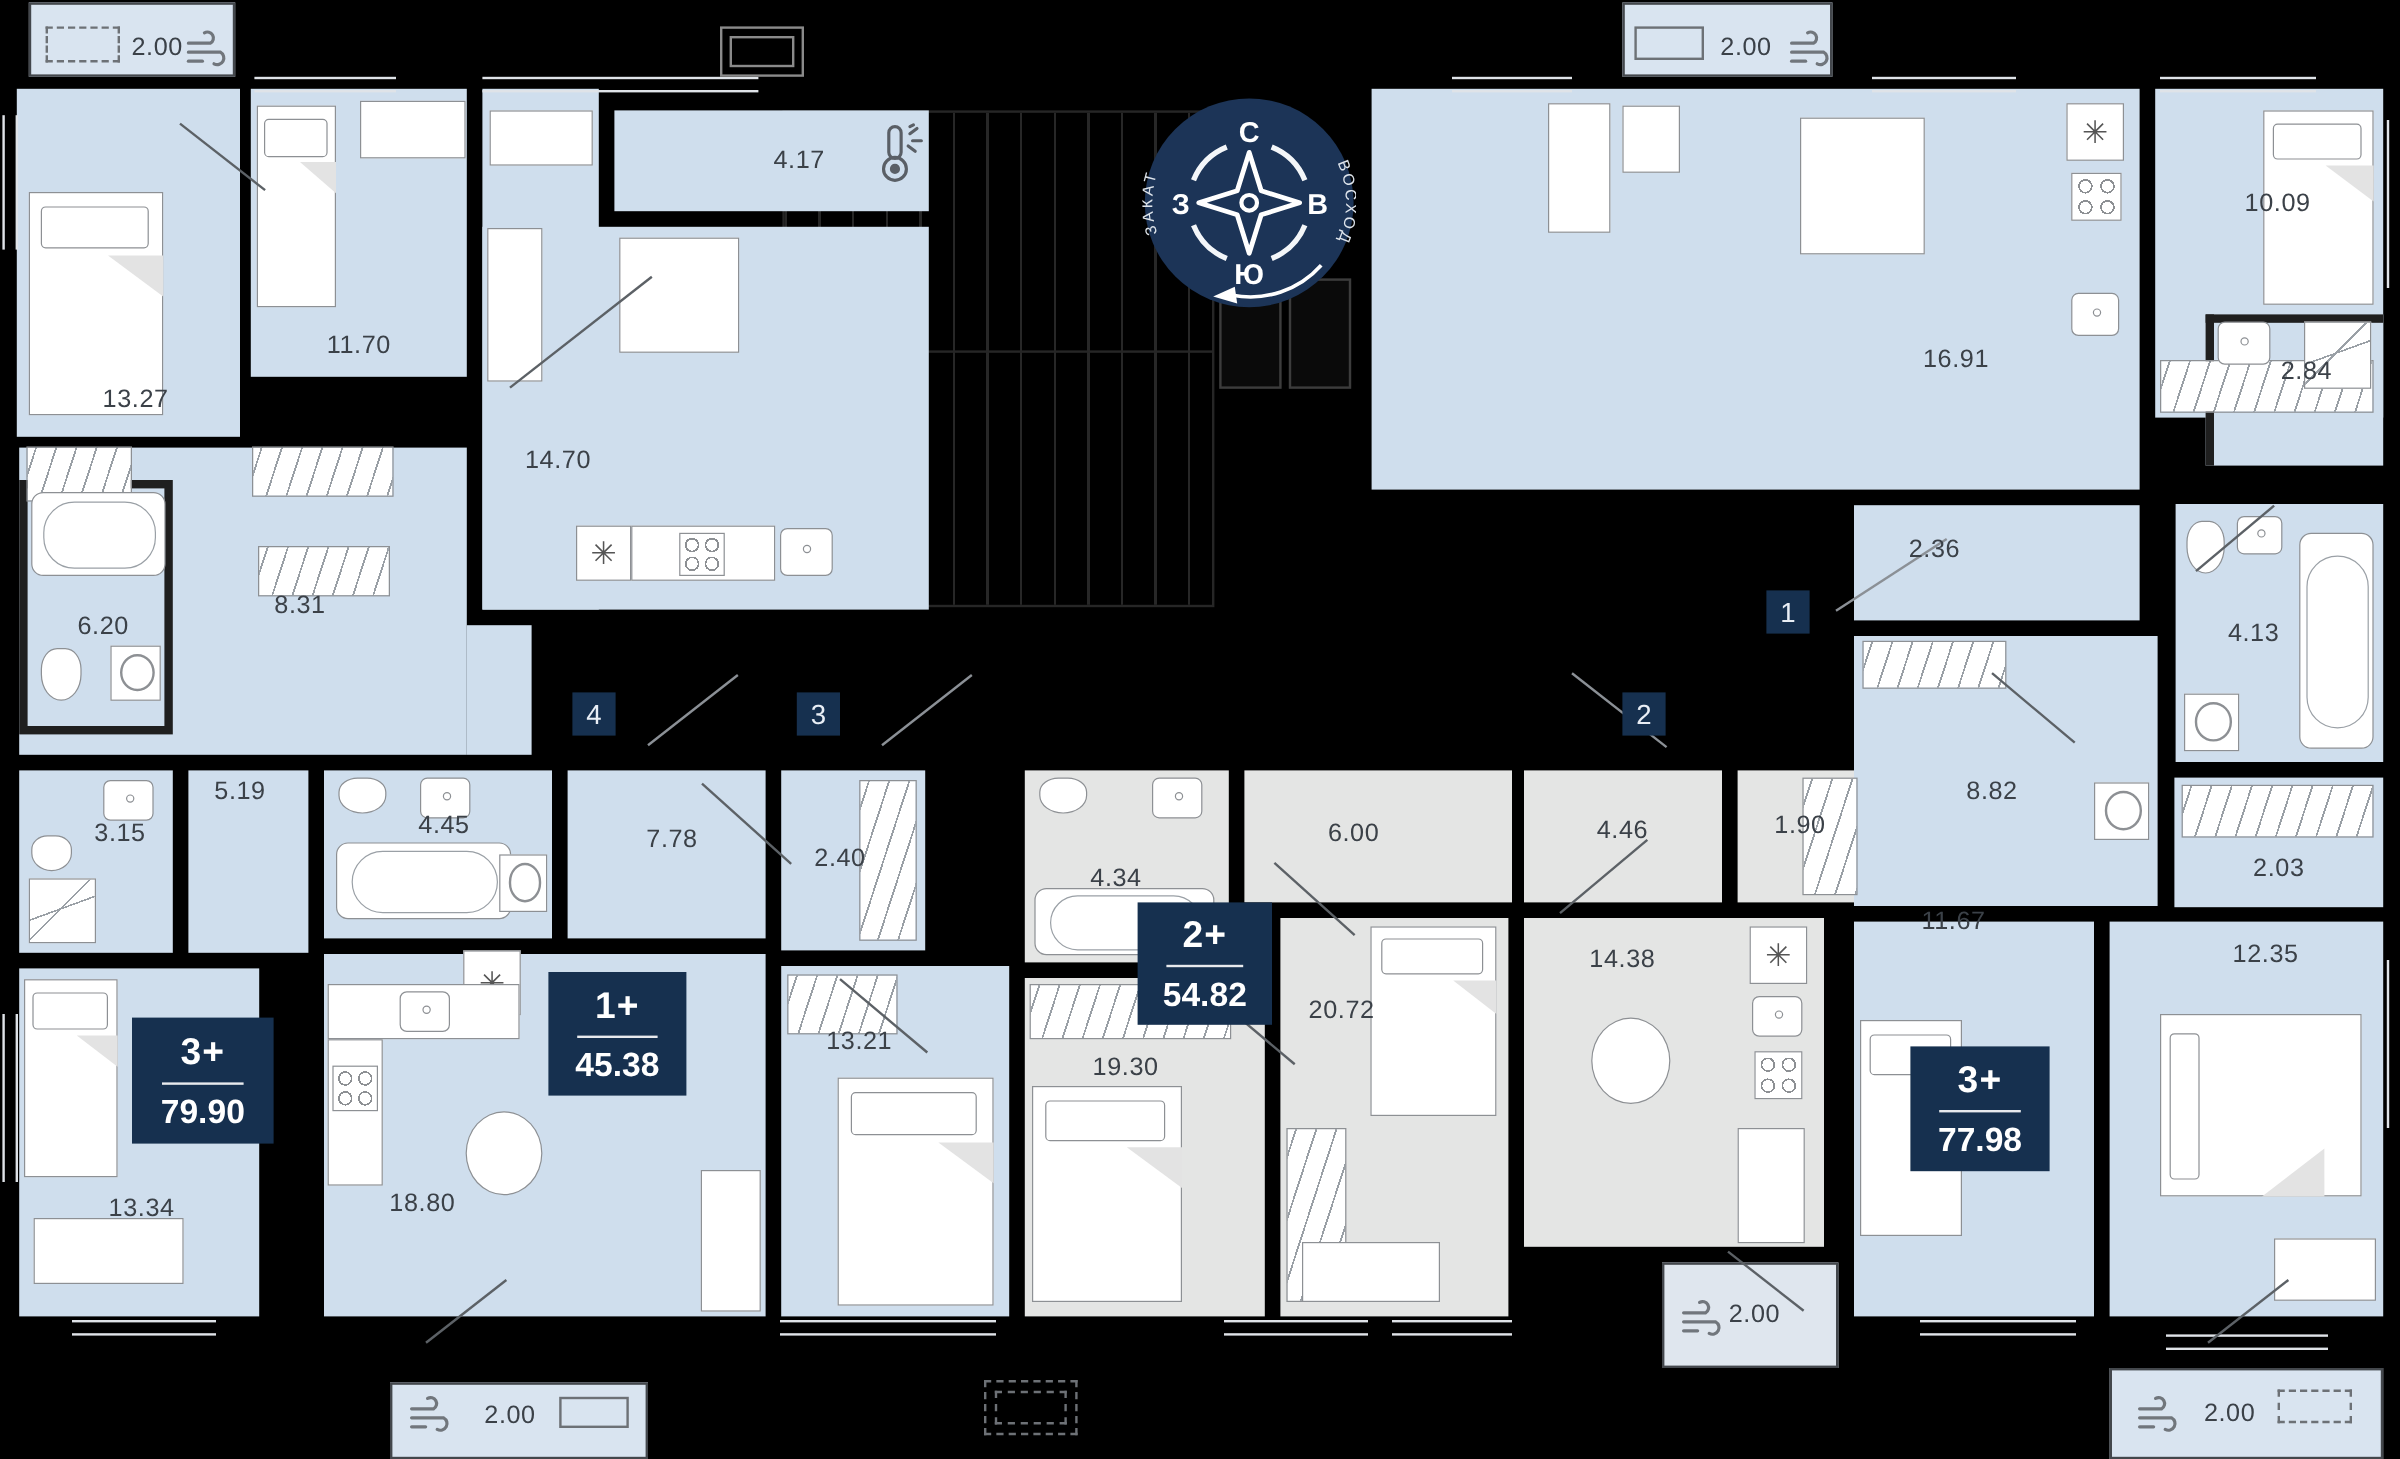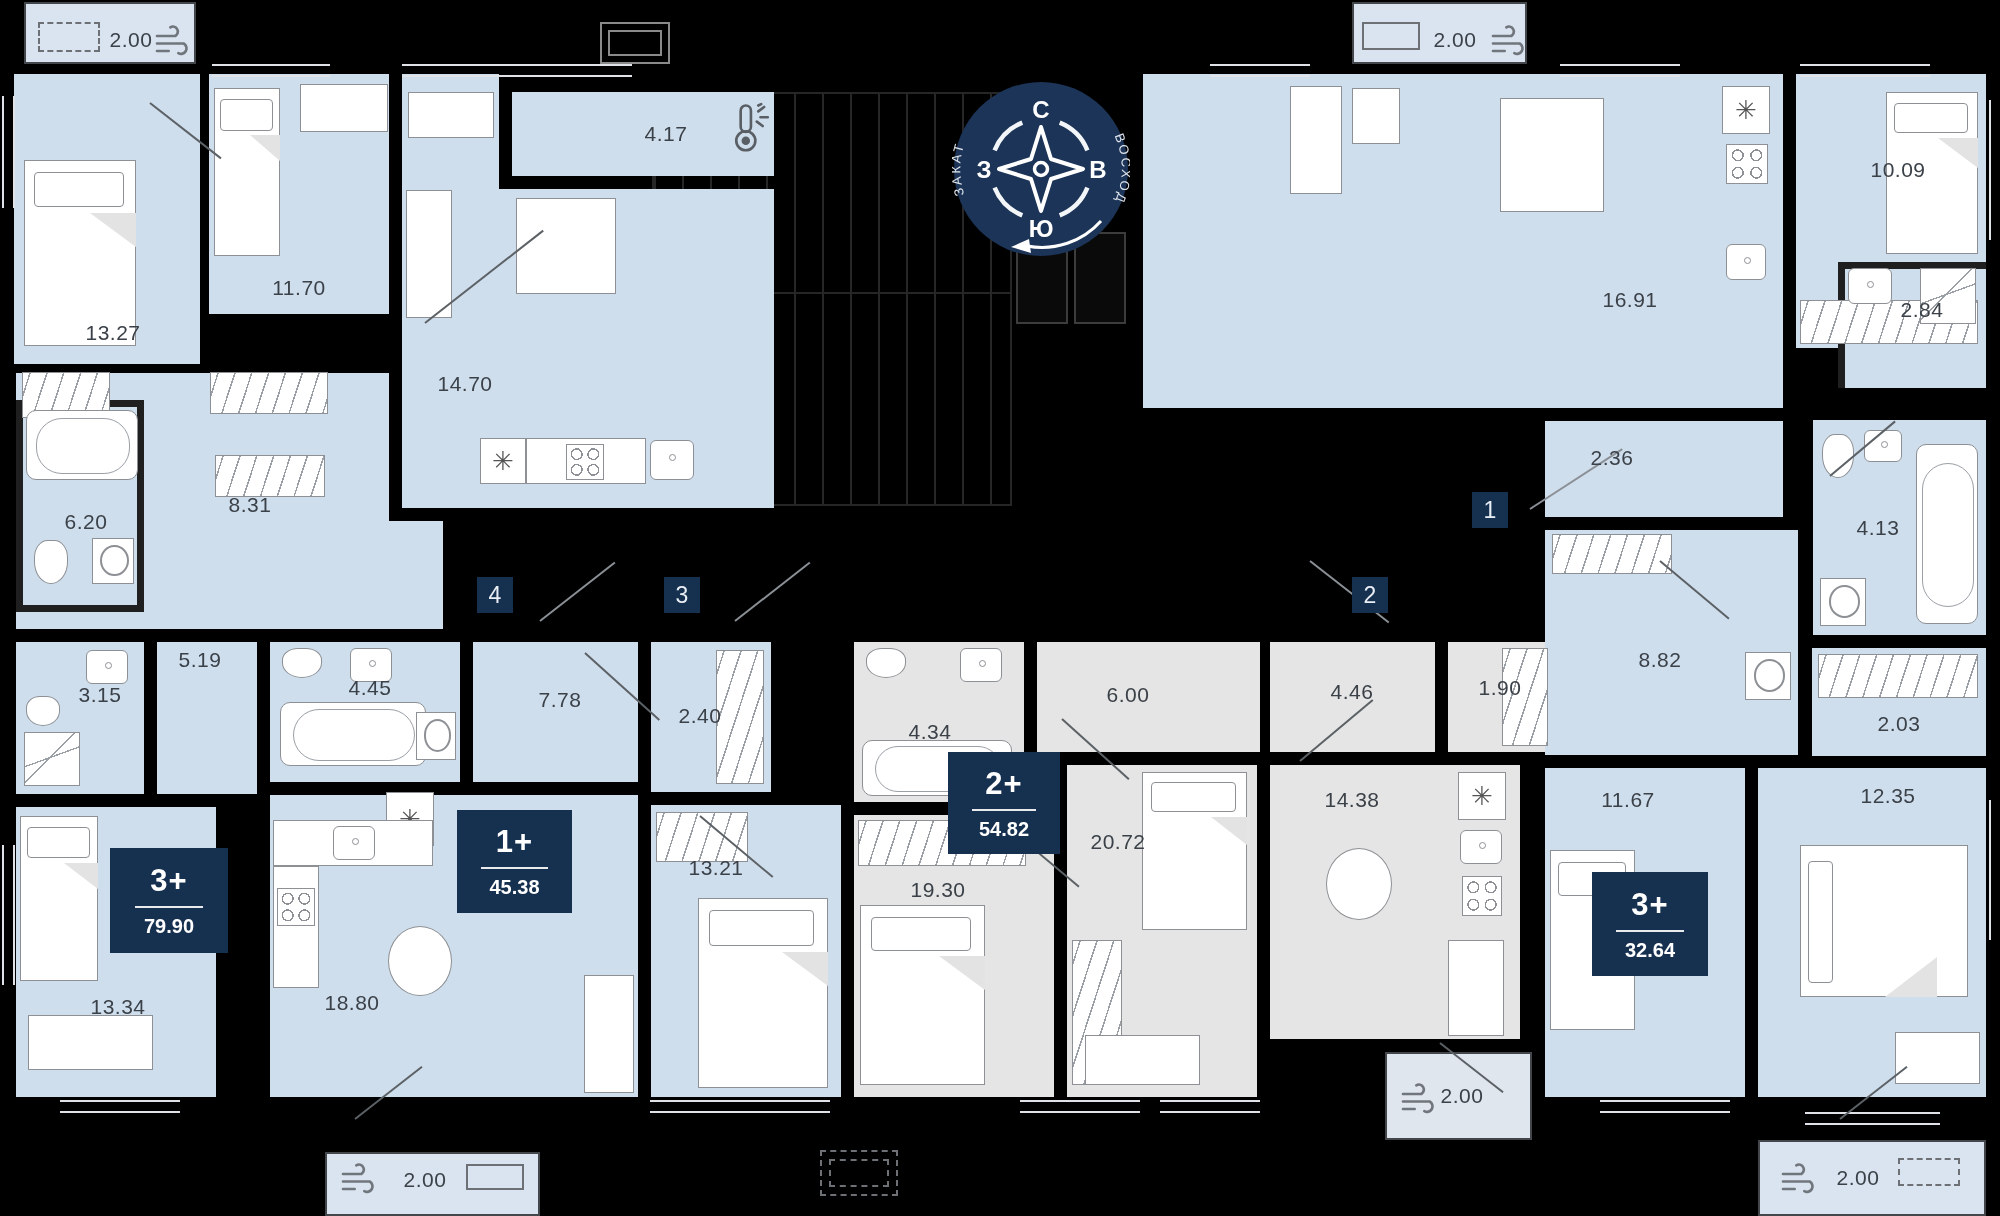--- a/index.html
+++ b/index.html
@@ -9,21 +9,21 @@
   .gray{background:#e4e5e4;}
   .balc{position:absolute;background:#d9e4f0;border:2px solid #43474c;box-sizing:border-box;}
   .lbl{position:absolute;transform:translate(-50%,-50%);font-size:21px;color:#3b4148;
        letter-spacing:.5px;white-space:nowrap;z-index:30;}
   .ubadge{position:absolute;width:36px;height:36px;background:#16304f;color:#e9eef5;
           font-size:23px;display:flex;align-items:center;justify-content:center;z-index:40;}
   .abadge{position:absolute;background:#16304f;color:#fff;display:flex;flex-direction:column;
           align-items:center;justify-content:center;z-index:40;}
   .abadge .t{font-size:31px;font-weight:bold;letter-spacing:1px;}
   .abadge .dv{width:58%;height:2px;background:rgba(255,255,255,.9);margin:7px 0;}
-  .abadge .a{font-size:20px;font-weight:bold;}
+  .abadge .a{font-size:28px;font-weight:bold;}
   
   .fur{position:absolute;background:#fff;border:1.5px solid #8d9094;box-sizing:border-box;}
   .bed .pillow{position:absolute;left:8%;top:6%;width:80%;height:18%;background:#fff;
                border:1.5px solid #8d9094;border-radius:4px;}
   .bed .tri{position:absolute;right:-1px;top:28%;width:0;height:0;
             border-top:34px solid #e3e3e3;border-left:46px solid transparent;}
   .bedH .pillow{left:4%;top:10%;width:14%;height:80%;}
   .bedH .tri{right:18%;top:auto;bottom:-1px;border-top:none;border-bottom:40px solid #e3e3e3;border-left:52px solid transparent;}
   .roundT{border-radius:50%;}
   .hatch{position:absolute;background:repeating-linear-gradient(108deg,#fff 0 2px,#fff 2px 6px,#9aa0a6 6px 7.5px,#fff 7.5px 16px);
@@ -165,28 +165,28 @@
   <div class="balc" style="left:1758px;top:1140px;width:228px;height:76px"></div>
   <div class="dashRect" style="left:1898px;top:1158px;width:62px;height:28px"></div>
 
   <div class="lbl" style="left:1630px;top:300px">16.91</div>
   <div class="lbl" style="left:1898px;top:170px">10.09</div>
   <div class="lbl" style="left:1922px;top:310px">2.84</div>
   <div class="lbl" style="left:1612px;top:458px">2.36</div>
   <div class="lbl" style="left:1878px;top:528px">4.13</div>
   <div class="lbl" style="left:1660px;top:660px">8.82</div>
   <div class="lbl" style="left:1899px;top:724px">2.03</div>
-  <div class="lbl" style="left:1628px;top:800px">11.67</div>
+  <div class="lbl" style="left:1628px;top:768px">11.67</div>
   <div class="lbl" style="left:1888px;top:796px">12.35</div>
   <div class="lbl" style="left:1858px;top:1178px">2.00</div>
 
   <div class="abadge" style="left:1592px;top:872px;width:116px;height:104px">
     <div class="t">3+</div>
     <div class="dv"></div>
-    <div class="a">32.64</div>
+    <div class="a">77.98</div>
   </div>
 
   <div class="ubadge" style="left:1472px;top:492px">1</div>
   <div class="ubadge" style="left:1352px;top:577px">2</div>
   <div class="ubadge" style="left:664px;top:577px">3</div>
   <div class="ubadge" style="left:477px;top:577px">4</div>
 
   <div class="winH" style="left:212px;top:64px;width:118px"></div>
   <div class="winH" style="left:402px;top:64px;width:230px"></div>
   <div class="winH" style="left:1210px;top:64px;width:100px"></div>

